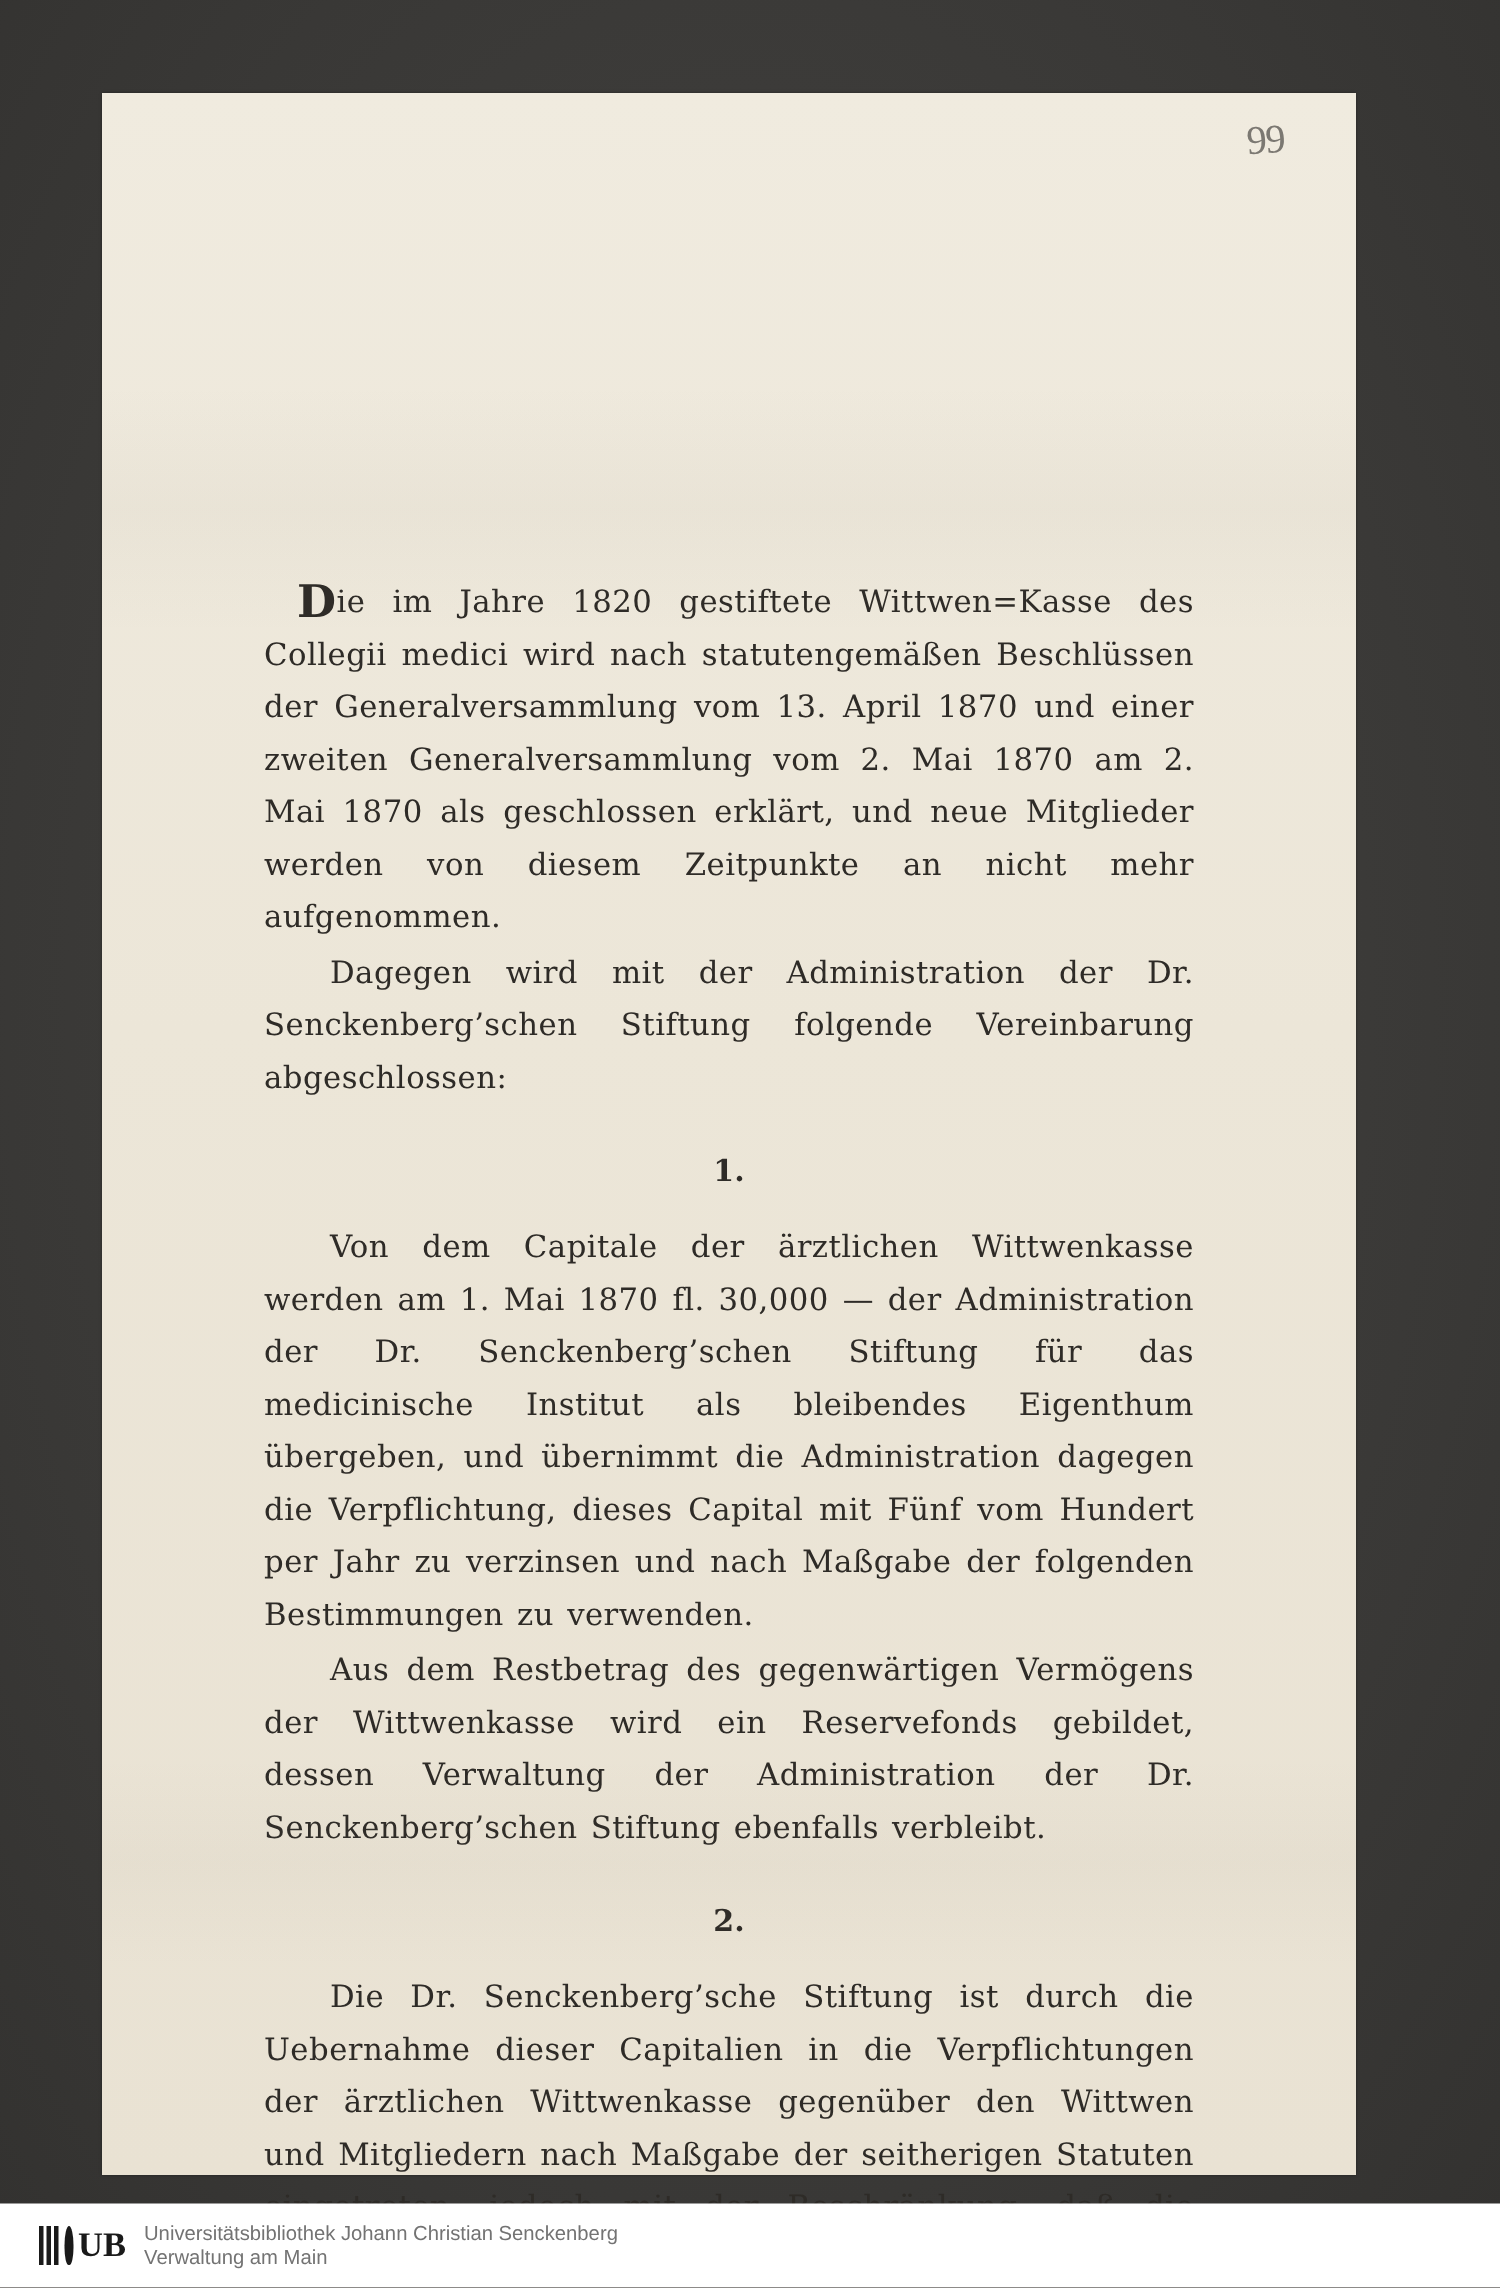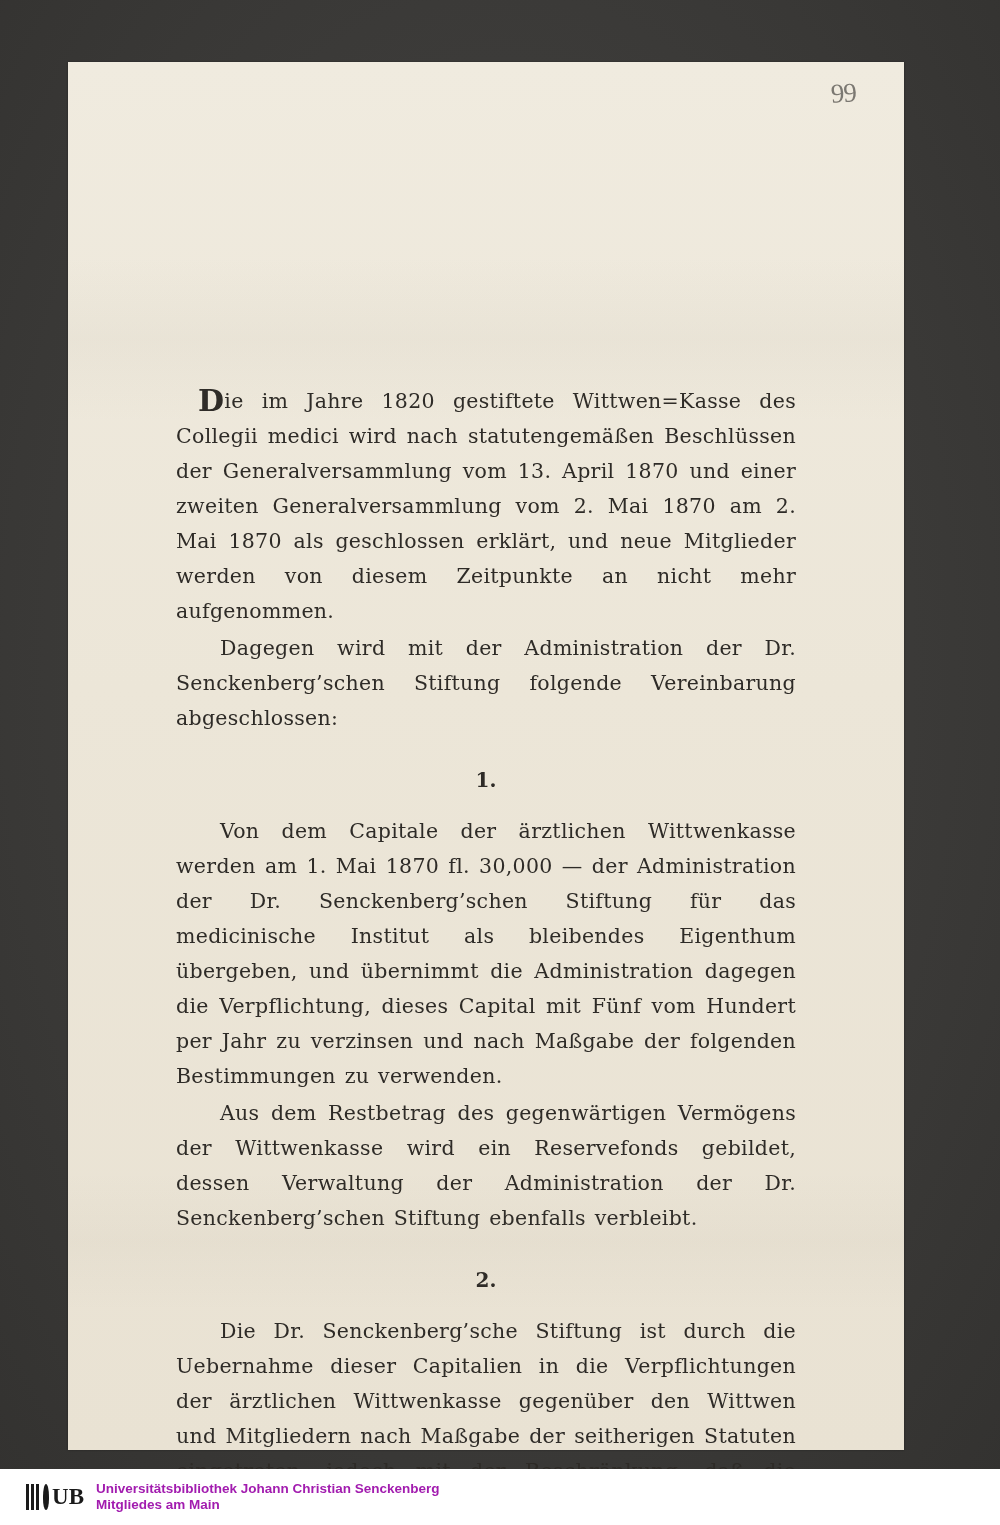--- a/index.html
+++ b/index.html
@@ -138,23 +138,22 @@
     font-family: "Liberation Serif", serif;
     font-size: 23px;
     font-weight: 700;
     color: #1a1a1a;
     letter-spacing: 0px;
   }
   .footer-text {
     margin-left: 12px;
     font-family: "Liberation Sans", sans-serif;
     font-size: 13.5px;
-    color: #a21caf;
+    color: #737373;
     line-height: 16px;
-    font-weight: bold;
   }
   .footer-text div:nth-child(2) { }
 </style>
 </head>
 <body>
 
 <div class="scan-area">
   <div class="page">
 
     <div class="folio">99</div>
@@ -184,15 +183,15 @@
     <div class="logo-bars">
         <i></i>
         <i></i>
         <i></i>
       </div>
     <div class="logo-face"></div>
     <div class="logo-ub">UB</div>
   </div>
   <div class="footer-text">
     <div>Universitätsbibliothek Johann Christian Senckenberg</div>
-    <div>Mitgliedes am Main</div>
+    <div>Verwaltung am Main</div>
   </div>
 </div>
 
 </body></html>

